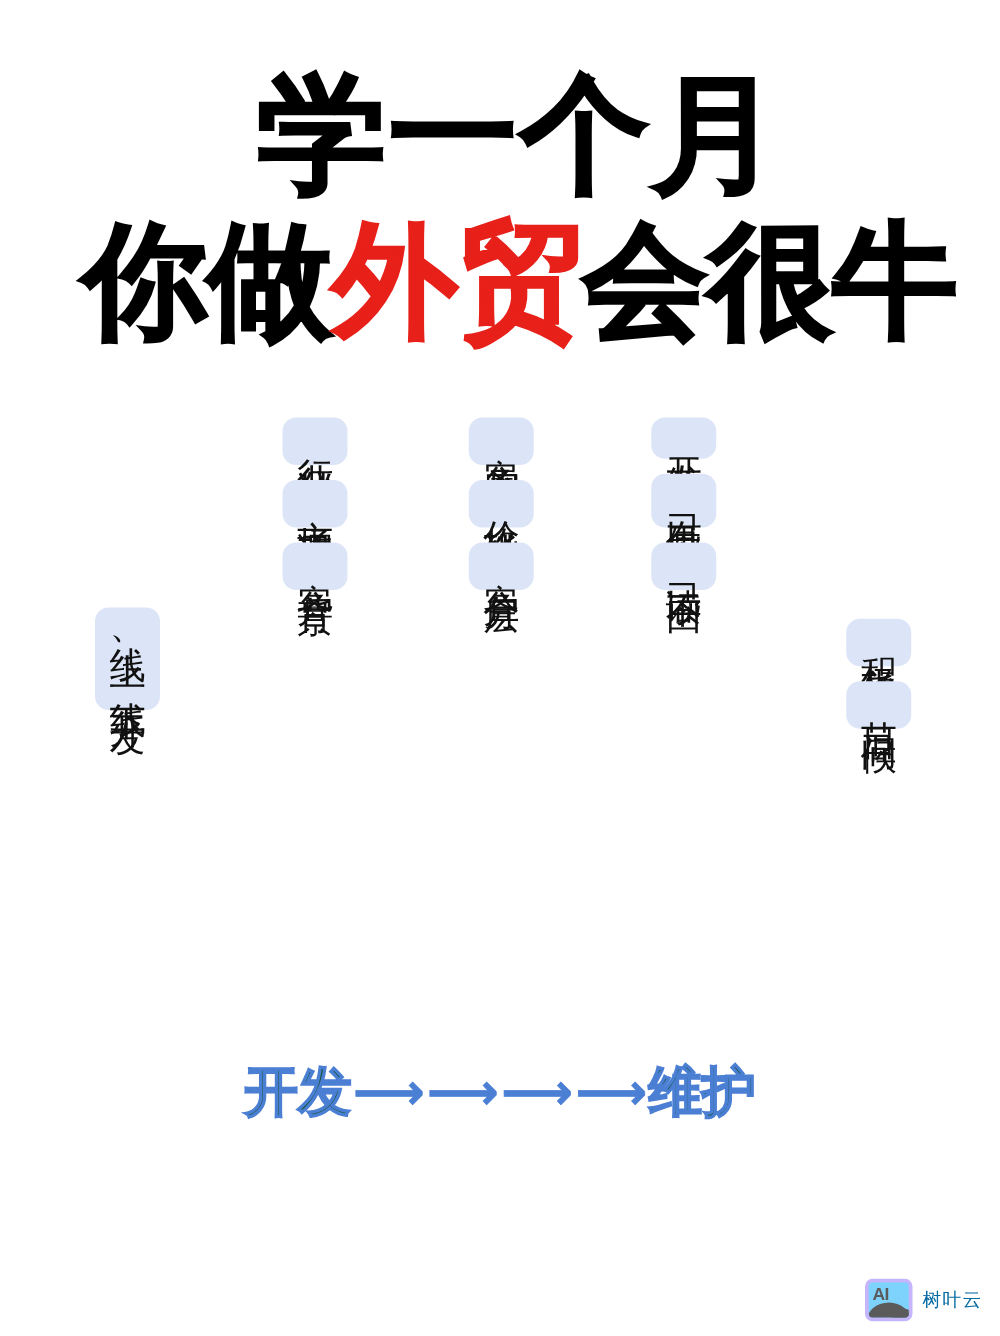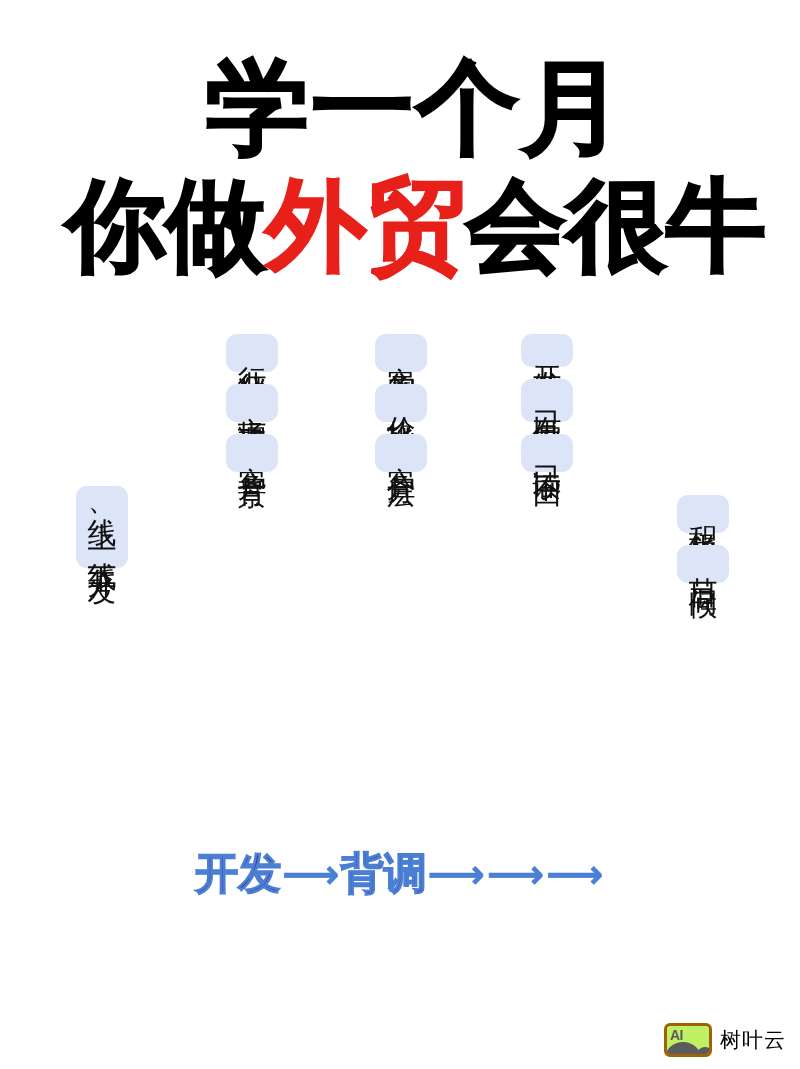--- a/index.html
+++ b/index.html
@@ -109,48 +109,48 @@
     display: flex;
     align-items: center;
     justify-content: center;
     color: #4a7fd4;
     font-weight: 900;
     font-size: 43px;
     letter-spacing: 0px;
     white-space: nowrap;
   }
   #flow .flow-step {
-    color: #4c1d95;
+    color: #14532d;
     -webkit-text-stroke: 1.4px #4a7fd4;
   }
   #flow .flow-arrow {
     color: #4a7fd4;
     font-size: 40px;
     padding: 0 1px;
     -webkit-text-stroke: 0.6px #4a7fd4;
   }
 
   
   #watermark {
     position: absolute;
     right: 14px;
     bottom: 12px;
     display: flex;
     align-items: center;
     gap: 8px;
   }
   .wm-icon {
-    width: 48px;
+    width: 38px;
     height: 34px;
-    border: 3px solid #a16207;
+    border: 3px solid #c4b5fd;
     border-radius: 6px;
     position: relative;
     box-sizing: border-box;
     overflow: hidden;
-    background: #bef264;
+    background: #7dd3fc;
   }
   .wm-icon .wm-ai {
     position: absolute;
     left: 3px;
     top: 1px;
     font-size: 14px;
     font-weight: 700;
     color: #5b5b5b;
     letter-spacing: -0.5px;
     font-family: "Liberation Sans", sans-serif;
@@ -167,22 +167,22 @@
   .wm-icon .wm-hill2 {
     position: absolute;
     right: -6px;
     bottom: -5px;
     width: 20px;
     height: 12px;
     background: #5b5b5b;
     border-radius: 50% 50% 0 0 / 100% 100% 0 0;
   }
   .wm-text {
-    font-size: 21px;
-    color: #000000;
+    font-size: 15px;
+    color: #0369a1;
     font-family: "DejaVu Sans", "Liberation Sans", sans-serif;
     letter-spacing: 1px;
   }
 </style>
 </head>
 <body>
 
 <div id="poster">
 
   <div class="headline">
@@ -219,24 +219,24 @@
     <div class="column" id="col-5">
       <div class="pill">积极反馈</div>
       <div class="pill">节日问候</div>
     </div>
 
   </div>
 
   <div id="flow">
     <span class="flow-step">开发</span>
     <span class="flow-arrow">⟶</span>
-    <span class="flow-step">背调</span>
-    <span class="flow-arrow">⟶</span>
-    <span class="flow-arrow">⟶</span>
-    <span class="flow-arrow">⟶</span>
+    <span class="flow-arrow">⟶</span>
+    <span class="flow-arrow">⟶</span>
+    <span class="flow-arrow">⟶</span>
+    <span class="flow-step">维护</span>
   </div>
 
   <div id="watermark">
     <div class="wm-icon">
       <span class="wm-ai">AI</span>
       <span class="wm-hill"></span>
       <span class="wm-hill2"></span>
     </div>
     <span class="wm-text">树叶云</span>
   </div>

